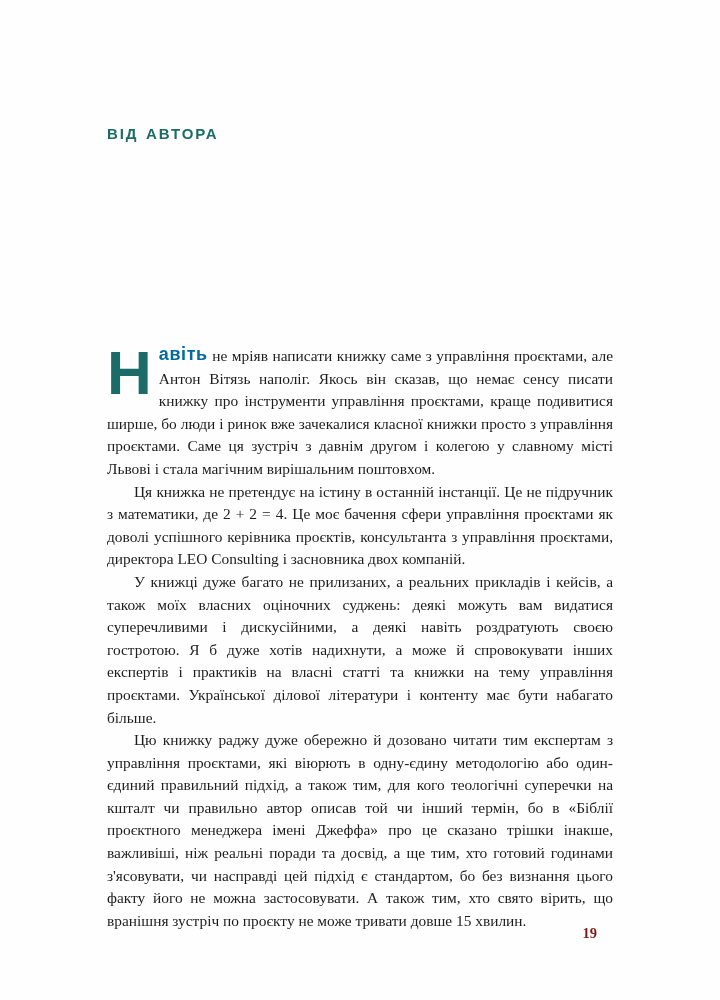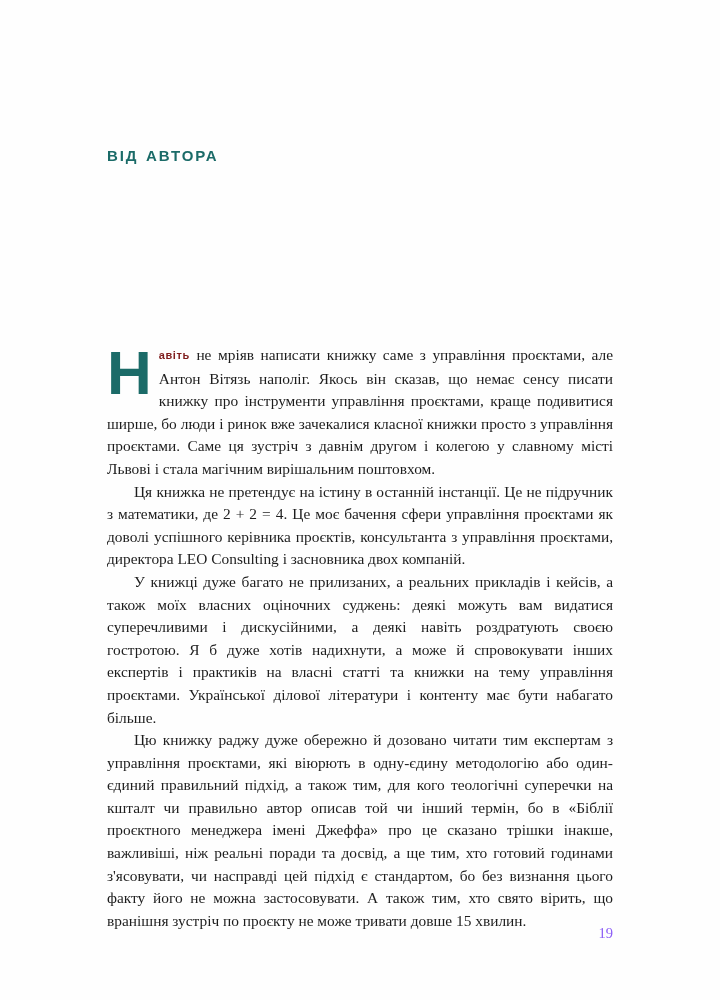--- a/index.html
+++ b/index.html
@@ -19,21 +19,21 @@
   .page {
     position: absolute;
     inset: 0;
     background: #fefefe;
   }
 
   
   .chapter-heading {
     position: absolute;
     left: 107px;
-    top: 128px;
+    top: 106px;
     font-family: "Liberation Sans", "DejaVu Sans", sans-serif;
     font-weight: bold;
     font-size: 21px;
     letter-spacing: 1.9px;
     color: #1b6b68;
     font-variant: small-caps;
     text-transform: lowercase;
     white-space: nowrap;
   }
 
@@ -69,35 +69,36 @@
     font-size: 62px;
     line-height: 54px;
     color: #1b6b68;
     margin: 2px 7px 0 0;
     padding: 0;
   }
 
   .lead-word {
     font-family: "Liberation Sans", "DejaVu Sans", sans-serif;
     font-weight: bold;
-    font-size: 11px;
+    font-size: 18px;
     letter-spacing: 0.6px;
-    color: #7f1d1d;
+    color: #0369a1;
     position: relative;
     top: -1px;
   }
 
   
   .page-number {
     position: absolute;
-    right: 107px;
+    right: 123px;
     top: 925px;
     font-size: 14.5px;
-    color: #8b5cf6;
+    color: #7f1d1d;
     font-family: "Liberation Serif", "DejaVu Serif", serif;
+    font-weight: bold;
   }
 </style>
 </head>
 <body>
 
 <div class="page">
 
   <h1 class="chapter-heading">Від автора</h1>
 
   <div class="text-block">

